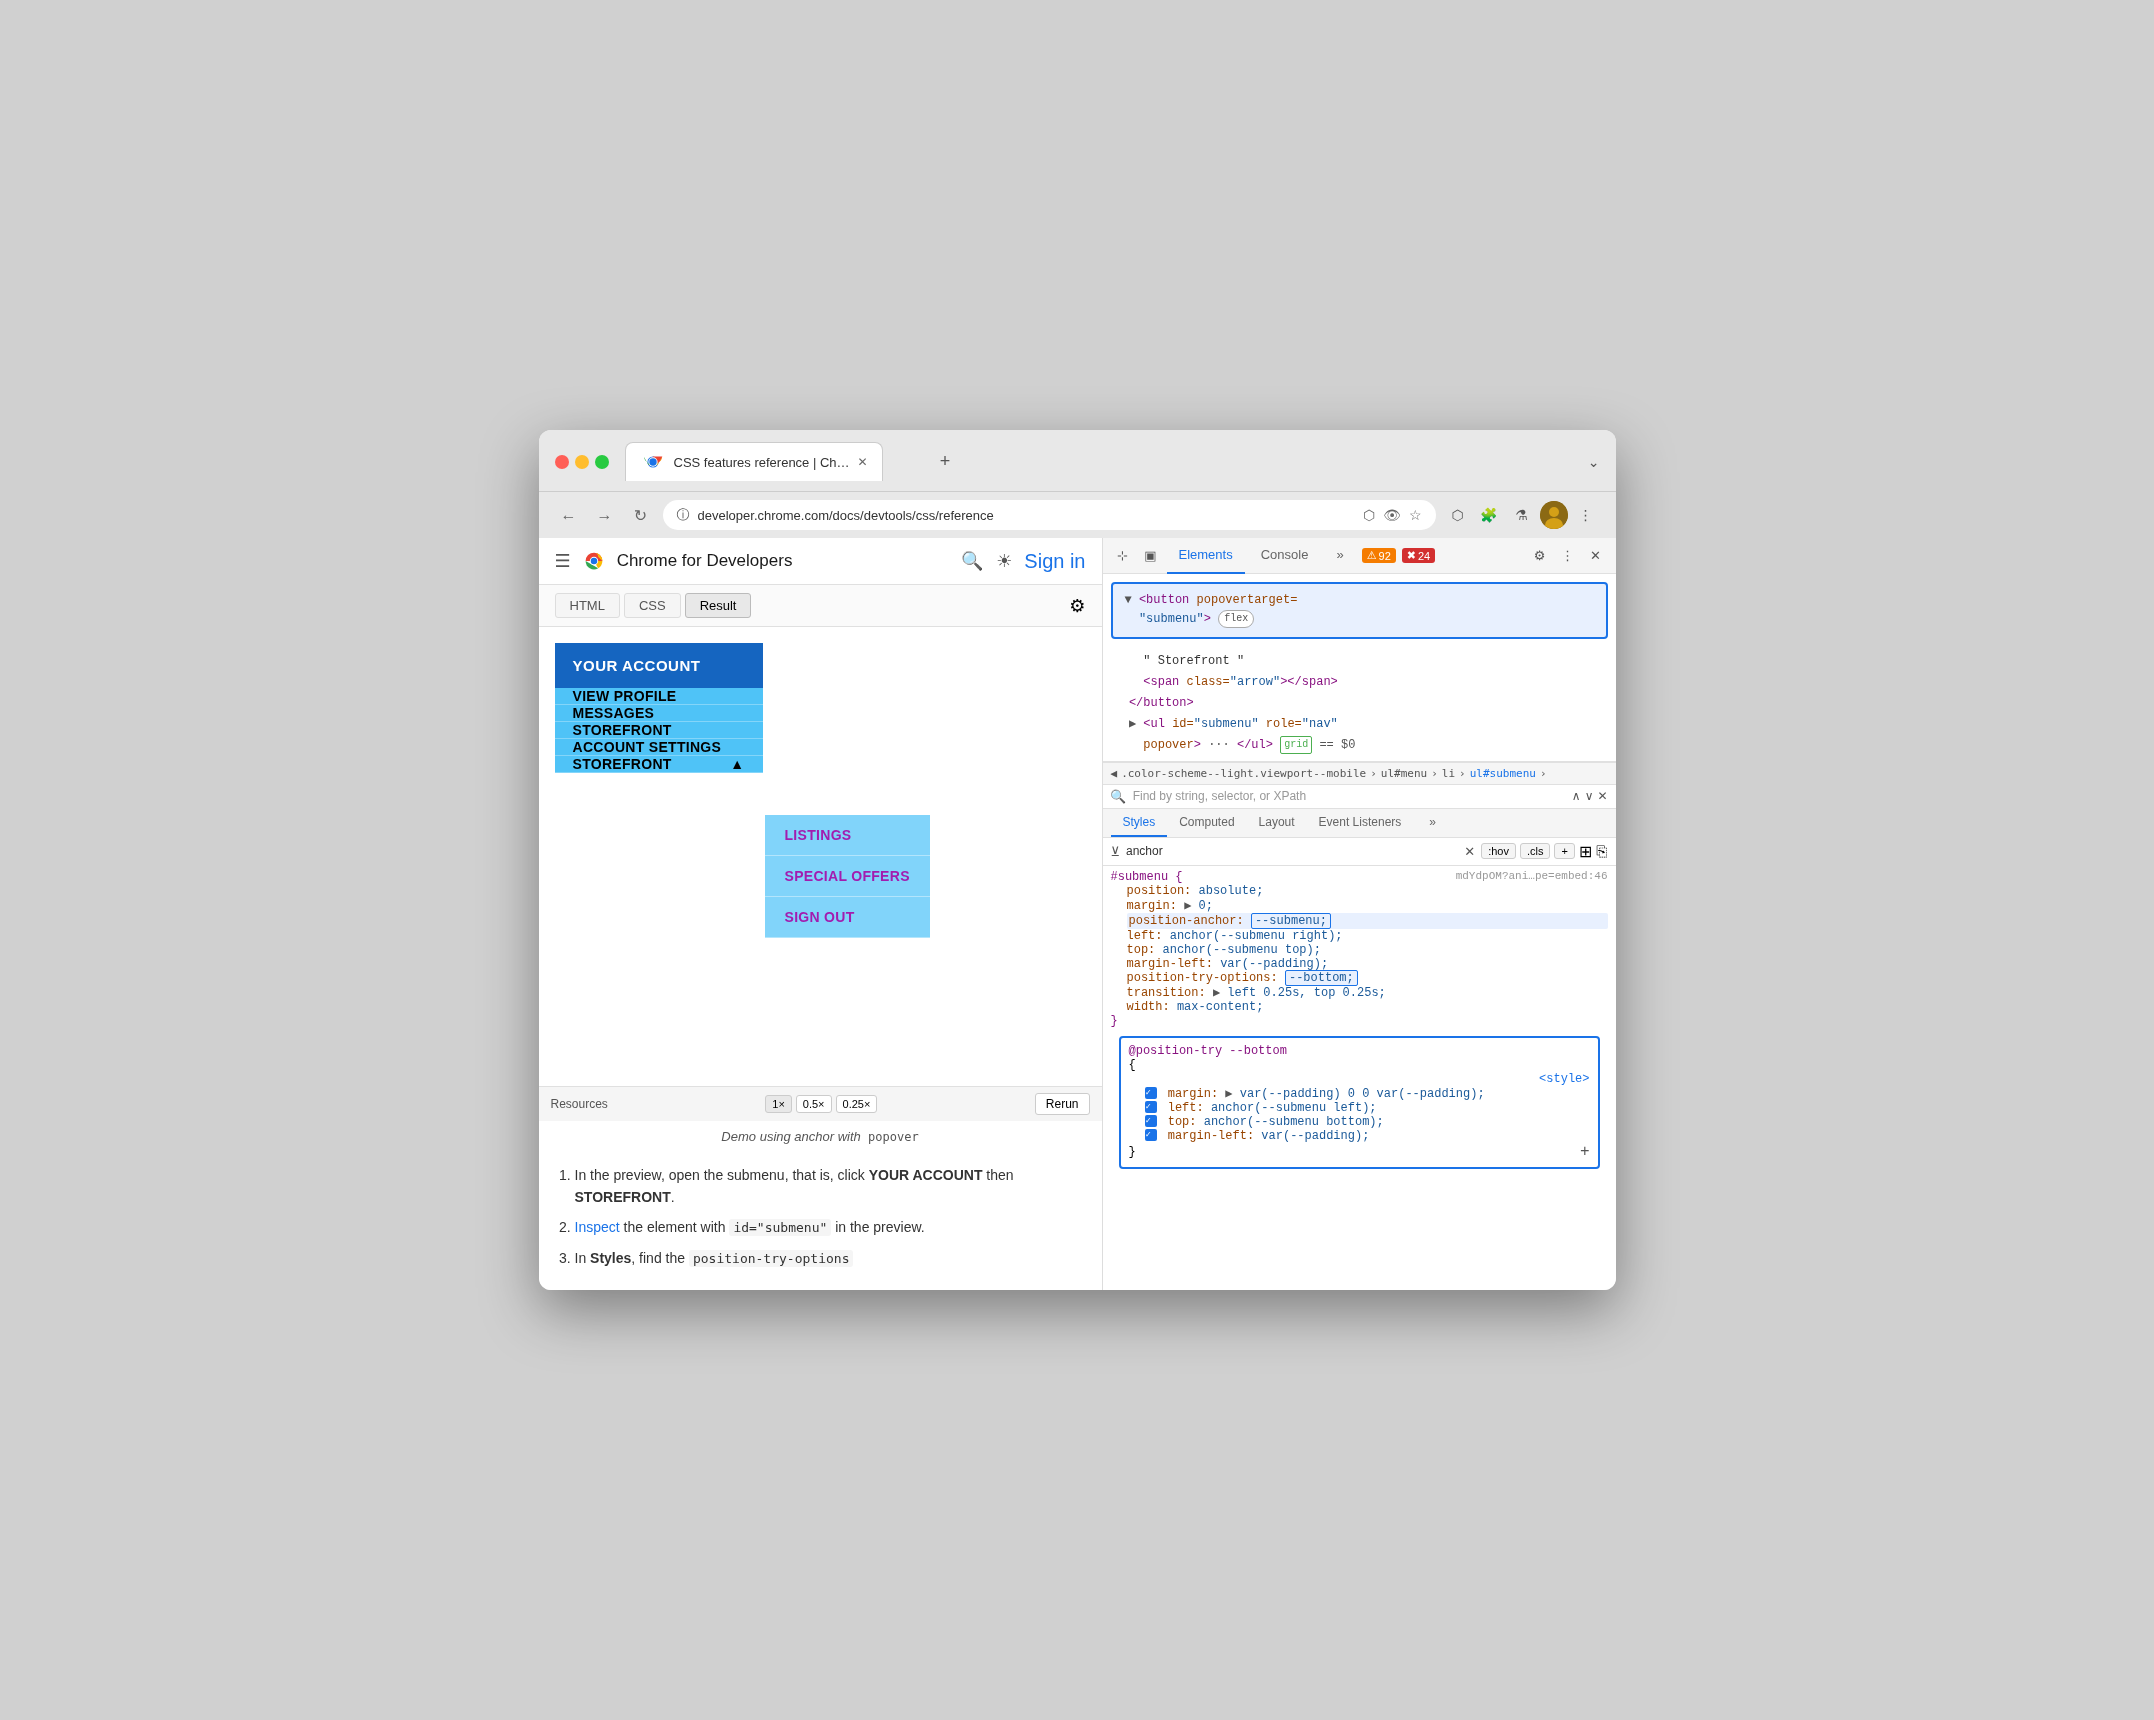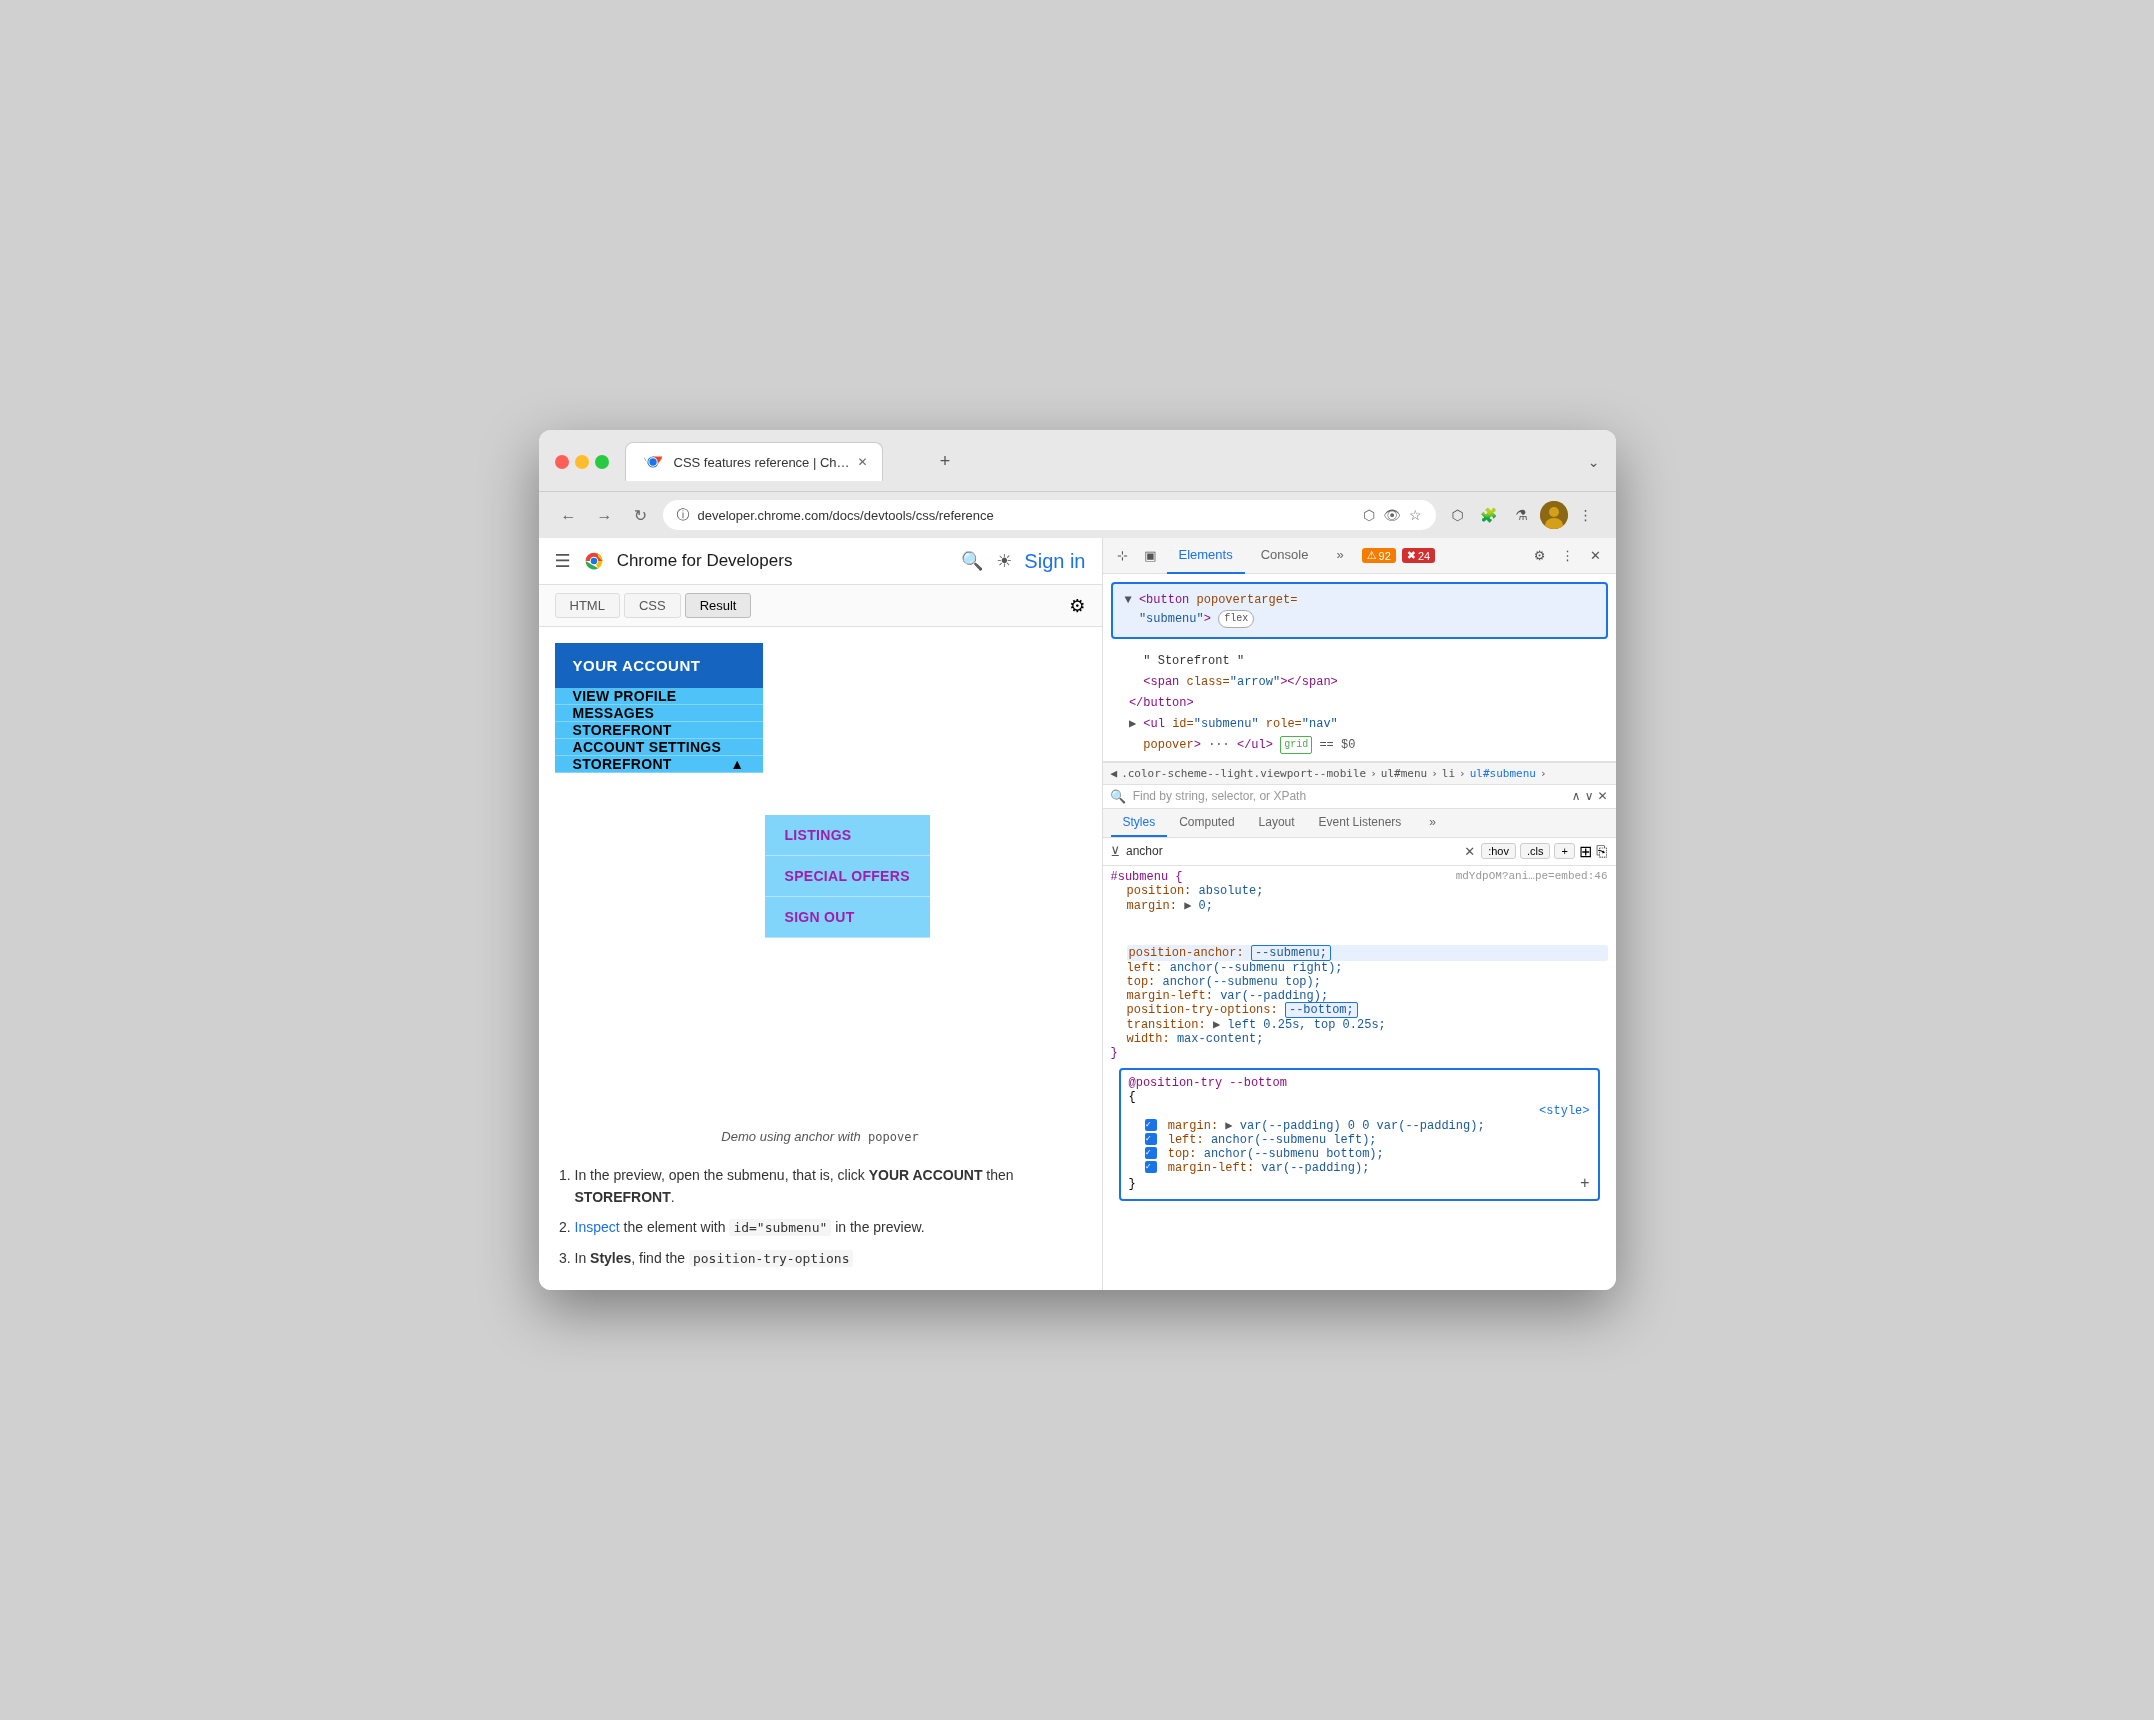--- a/index.html
+++ b/index.html
@@ -463,21 +463,21 @@
       padding: 4px 8px;
       font-family: 'Courier New', monospace;
       font-size: 12px;
       flex: 1;
       overflow: auto;
     }
     .css-rule { margin-bottom: 4px; }
     .css-selector { color: #881280; }
     .css-prop { color: #994500; }
     .css-val { color: #1a5999; }
-    .css-highlighted { background: #e8f0fe; display: block; padding: 1px 2px; border-radius: 2px; margin-top: 32px; }
+    .css-highlighted { background: #e8f0fe; display: block; padding: 1px 2px; border-radius: 2px; }
     .css-inline-highlight {
       background: #e8f0fe;
       border: 1px solid #1a73e8;
       border-radius: 2px;
       padding: 0 3px;
       color: #1a5999;
     }
     .css-file { float: right; color: #999; font-size: 11px; }
     .css-arrow { color: #555; cursor: pointer; }
     
@@ -642,20 +642,29 @@
           </div>
         </div>
 
         <div class="submenu">
           <div class="submenu-item">LISTINGS</div>
           <div class="submenu-item">SPECIAL OFFERS</div>
           <div class="submenu-item">SIGN OUT</div>
         </div>
       </div>
 
+      <div class="demo-bottom-bar">
+        <span>Resources</span>
+        <div class="scale-options">
+          <button class="scale-btn active">1×</button>
+          <button class="scale-btn">0.5×</button>
+          <button class="scale-btn">0.25×</button>
+        </div>
+        <button class="rerun-btn">Rerun</button>
+      </div>
 
       <div class="demo-caption">
         <em>Demo using anchor with&nbsp;&nbsp;<code style="font-style:normal;font-family:monospace;font-size:12px;">popover</code></em>
       </div>
 
       <div class="instructions">
         <ol>
           <li>
             In the preview, open the submenu, that is, click <strong>YOUR ACCOUNT</strong> then <strong>STOREFRONT</strong>.
           </li>

